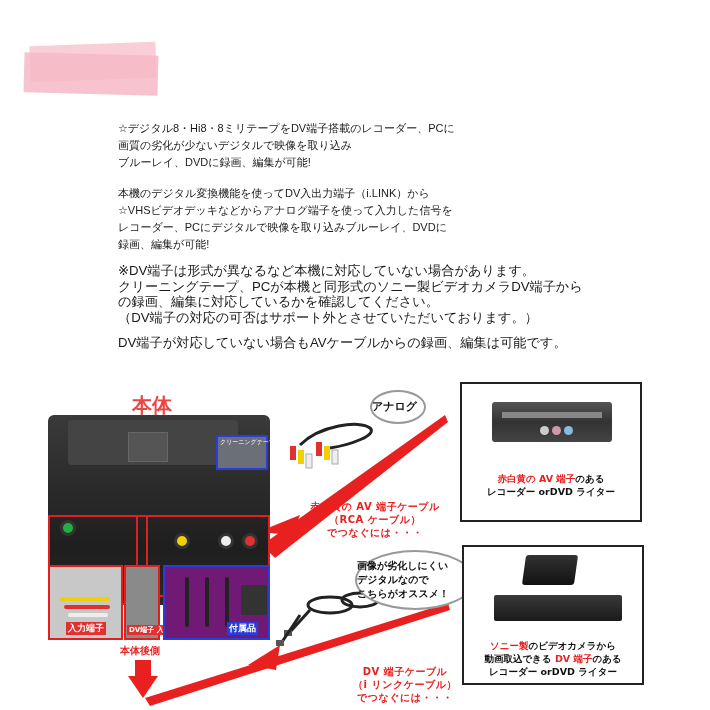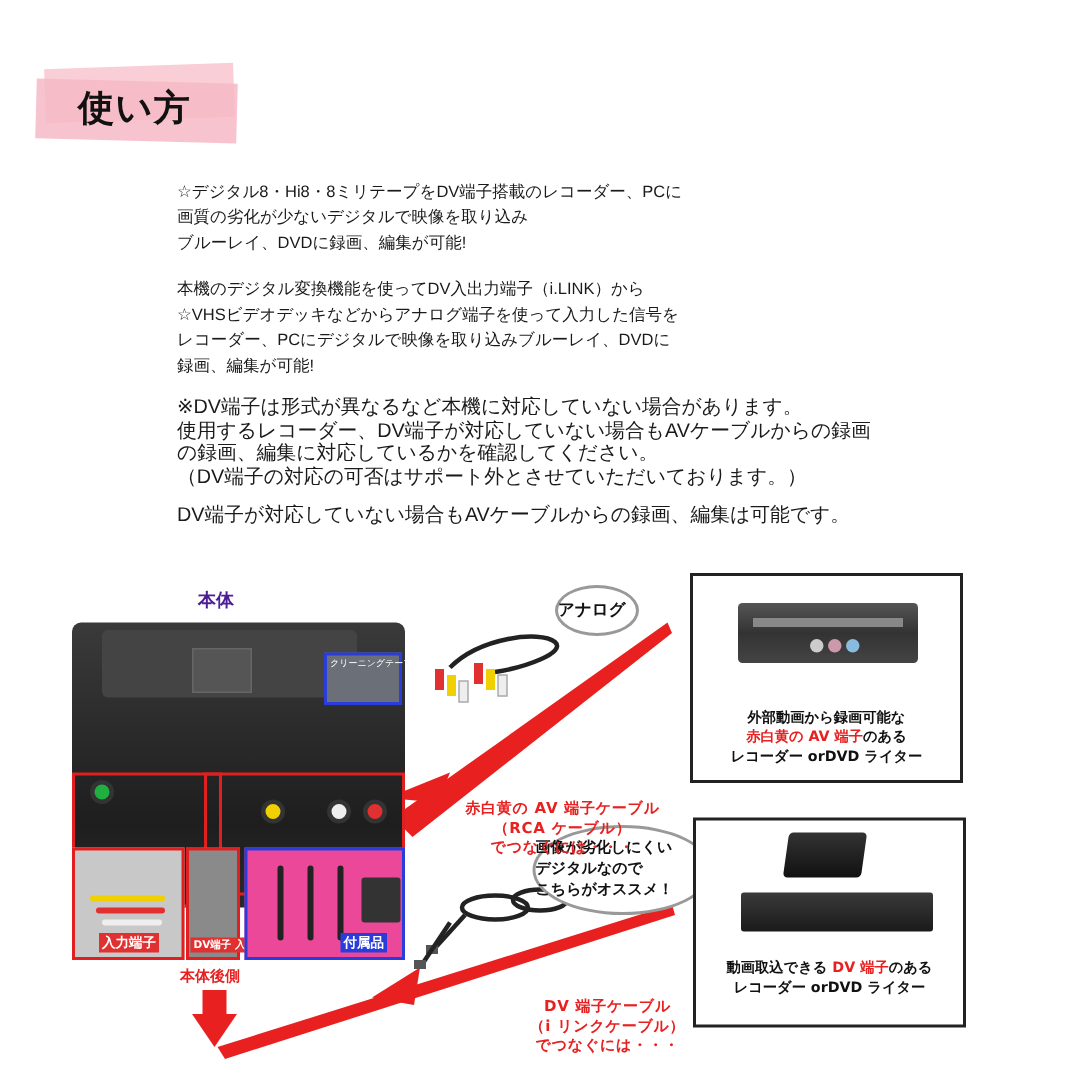--- a/index.html
+++ b/index.html
@@ -13,54 +13,54 @@
   .title-text { position: absolute; left: 30px; top: 16px; font-size: 24px; font-weight: bold; color: #111; letter-spacing: 1px; }
 
   
   .textblock { position: absolute; left: 118px; top: 120px; width: 470px; font-family: "Liberation Sans", "DejaVu Sans", sans-serif; }
   .para { margin-bottom: 10px; font-size: 11px; line-height: 17px; color: #1a1a1a; }
   .para.small { font-size: 13.2px; line-height: 15.5px; }
   .para .line { display: block; white-space: nowrap; }
 
   
   .diagram { position: absolute; left: 0; top: 360px; width: 710px; height: 350px; }
-  .body-label { position: absolute; left: 132px; top: 32px; font-size: 12px; font-weight: bold; color: #4c1d95; }
+  .body-label { position: absolute; left: 132px; top: 32px; font-size: 20px; font-weight: bold; color: #ef4444; }
 
   .device-photo { position: absolute; left: 48px; top: 55px; width: 222px; height: 190px; background: linear-gradient(180deg, #3a3a3a 0%, #2a2a2a 40%, #1e1e1e 70%, #2a2a2a 100%); border-radius: 6px 6px 0 0; overflow: hidden; }
   .device-top { position: absolute; left: 20px; top: 5px; width: 170px; height: 45px; background: #444; border-radius: 4px; }
   .device-panel { position: absolute; left: 60px; top: 12px; width: 40px; height: 30px; background: #555; border: 1px solid #666; }
   .blue-label-box { position: absolute; left: 168px; top: 20px; width: 52px; height: 35px; border: 2px solid #2a3ddb; background: #6b6f78; }
   .blue-label-text { position: absolute; left: 2px; top: 1px; font-size: 6px; color: #fff; white-space: nowrap; }
   .red-box-left { position: absolute; left: 0; top: 100px; width: 100px; height: 90px; border: 2px solid #e02020; }
   .red-box-right { position: absolute; left: 88px; top: 100px; width: 134px; height: 82px; border: 2px solid #e02020; }
   .jack { position: absolute; width: 16px; height: 16px; border-radius: 50%; border: 3px solid #333; }
   .jack.green { background: #1fb040; left: 12px; top: 105px; }
   .jack.yellow { background: #f0d000; left: 126px; top: 118px; }
   .jack.white { background: #eee; left: 170px; top: 118px; }
   .jack.red { background: #e03030; left: 194px; top: 118px; }
   .out-label { position: absolute; left: 170px; top: 160px; font-size: 9px; font-weight: bold; color: #fff; background: #e03030; padding: 0 2px; }
 
   .acc-row { position: absolute; left: 48px; top: 205px; width: 222px; height: 75px; }
   .acc1 { position: absolute; left: 0; top: 0; width: 75px; height: 75px; border: 2px solid #e02020; background: #c8c8c8; }
   .acc2 { position: absolute; left: 76px; top: 0; width: 36px; height: 75px; border: 2px solid #e02020; background: #8a8a8a; }
-  .acc3 { position: absolute; left: 115px; top: 0; width: 107px; height: 75px; border: 2px solid #2a3ddb; background: #ec4899; }
+  .acc3 { position: absolute; left: 115px; top: 0; width: 107px; height: 75px; border: 2px solid #2a3ddb; background: #701a75; }
   .acc-label { position: absolute; bottom: 3px; font-size: 9px; font-weight: bold; color: #fff; background: #e03030; padding: 0 2px; white-space: nowrap; }
   .acc-label.blue { background: #2a3ddb; }
   .cable-stripe { position: absolute; height: 4px; border-radius: 2px; }
 
   .rear-label { position: absolute; left: 120px; top: 284px; font-size: 10px; font-weight: bold; color: #e82020; }
 
   .bubble { position: absolute; background: #fff; border: 2px solid #999; border-radius: 50%; text-align: left; font-weight: bold; color: #111; }
   .bubble.analog { left: 370px; top: 30px; width: 56px; height: 34px; font-size: 11px; line-height: 30px; }
   .bubble.digital { left: 355px; top: 190px; width: 120px; height: 60px; font-size: 10px; line-height: 14px; padding-top: 7px; }
   .bubble .bline { display: block; }
 
   .caption { position: absolute; font-size: 10px; font-weight: bold; color: #e82020; text-align: center; line-height: 13px; letter-spacing: 0.5px; }
   .caption .cline { display: block; white-space: nowrap; }
-  .caption.av { left: 285px; top: 140px; width: 180px; margin-top: 33px; }
+  .caption.av { left: 285px; top: 140px; width: 180px; }
   .caption.dv { left: 340px; top: 305px; width: 130px; }
 
   .target-box { position: absolute; width: 182px; height: 140px; border: 2px solid #222; background: #fff; }
   .target-box.top { left: 460px; top: 22px; }
   .target-box.bottom { left: 462px; top: 185px; }
   .target-text { position: absolute; left: 0; width: 100%; text-align: center; font-size: 9.5px; font-weight: bold; line-height: 13px; color: #111; }
   .target-box.top .target-text { top: 88px; }
   .target-box.bottom .target-text { top: 92px; }
   .target-text .tline { display: block; white-space: nowrap; }
   .hl { color: #e82020; }
@@ -72,38 +72,37 @@
   .capture { position: absolute; left: 60px; top: 8px; width: 52px; height: 30px; background: linear-gradient(180deg,#333 0%,#111 100%); border-radius: 3px; transform: skewX(-8deg); }
 
   svg.arrows { position: absolute; left: 0; top: 0; width: 710px; height: 350px; pointer-events: none; }
 </style>
 </head>
 <body>
 
 <div class="title-wrap">
   <div class="tape1"></div>
   <div class="tape2"></div>
-  <div class="title-text">使い方</div>
 </div>
 
 <div class="textblock">
   <div class="para">
     <span class="line">☆デジタル8・Hi8・8ミリテープをDV端子搭載のレコーダー、PCに</span>
     <span class="line">画質の劣化が少ないデジタルで映像を取り込み</span>
     <span class="line">ブルーレイ、DVDに録画、編集が可能!</span>
   </div>
   <div class="para" style="margin-top:14px;">
     <span class="line">本機のデジタル変換機能を使ってDV入出力端子（i.LINK）から</span>
     <span class="line">☆VHSビデオデッキなどからアナログ端子を使って入力した信号を</span>
     <span class="line">レコーダー、PCにデジタルで映像を取り込みブルーレイ、DVDに</span>
     <span class="line">録画、編集が可能!</span>
   </div>
   <div class="para small">
     <span class="line">※DV端子は形式が異なるなど本機に対応していない場合があります。</span>
-    <span class="line">使用するレコーダー、DV端子が対応していない場合もAVケーブルからの録画</span>
+    <span class="line">クリーニングテープ、PCが本機と同形式のソニー製ビデオカメラDV端子から</span>
     <span class="line">の録画、編集に対応しているかを確認してください。</span>
     <span class="line">（DV端子の対応の可否はサポート外とさせていただいております。）</span>
   </div>
   <div class="para small" style="margin-top:4px;">
     <span class="line">DV端子が対応していない場合もAVケーブルからの録画、編集は可能です。</span>
   </div>
 </div>
 
 <div class="diagram">
 
@@ -198,27 +197,27 @@
   </div>
 
   <div class="target-box top">
     <div class="recorder">
       <div class="recorder-slot"></div>
       <div class="rec-btn" style="left:48px;background:#ccc;"></div>
       <div class="rec-btn" style="left:60px;background:#c9a;"></div>
       <div class="rec-btn" style="left:72px;background:#8bd;"></div>
     </div>
     <div class="target-text">
-      <span class="tline">外部動画から録画可能な</span>
       <span class="tline"><span class="hl">赤白黄の AV 端子</span><span>のある</span></span>
       <span class="tline">レコーダー orDVD ライター</span>
     </div>
   </div>
 
   <div class="target-box bottom">
     <div class="capture"></div>
     <div class="bluray"></div>
     <div class="target-text">
+      <span class="tline"><span class="hl">ソニー製</span><span>のビデオカメラから</span></span>
       <span class="tline"><span>動画取込できる </span><span class="hl">DV 端子</span><span>のある</span></span>
       <span class="tline">レコーダー orDVD ライター</span>
     </div>
   </div>
 </div>
 
 </body></html>

